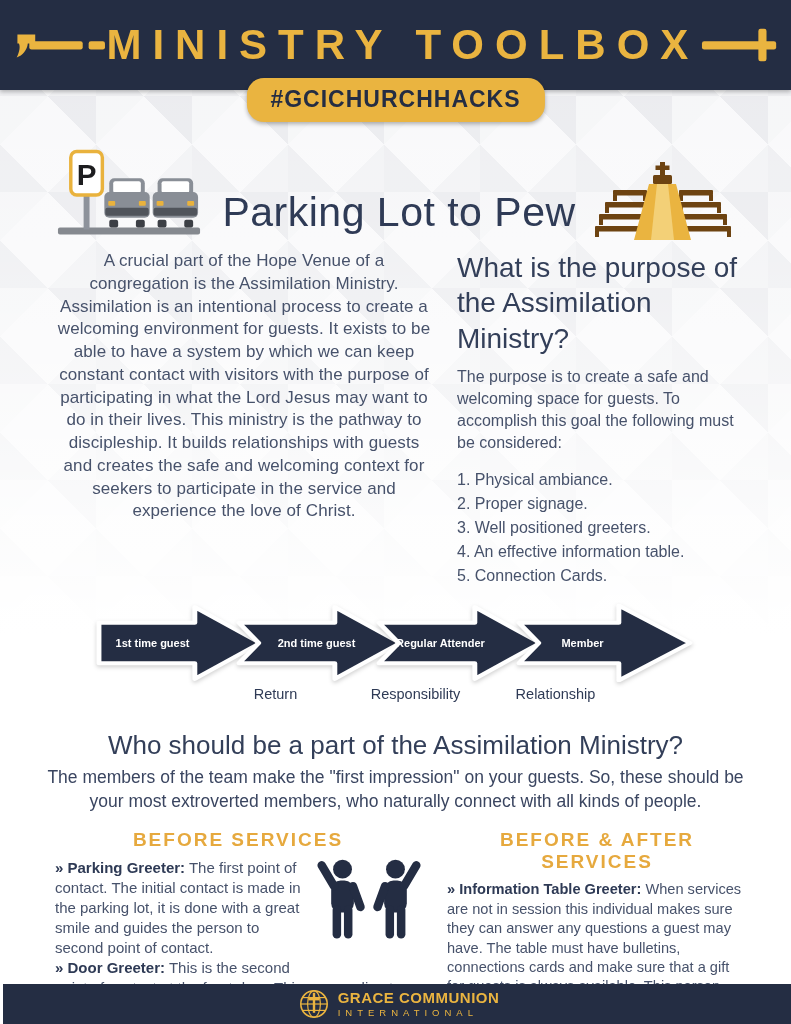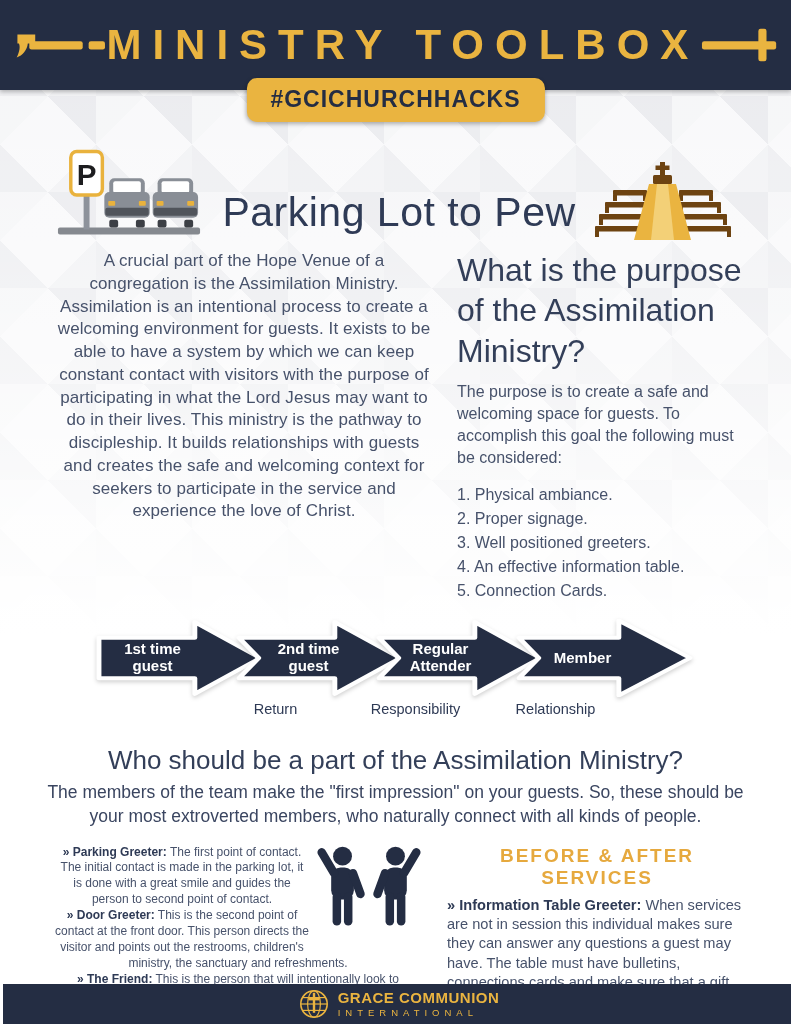--- a/index.html
+++ b/index.html
@@ -21,56 +21,56 @@
     height:90px; background:#242d43; display:flex; align-items:center;
     justify-content:flex-start; padding:0 10px; box-shadow:0 2px 4px rgba(0,0,0,0.25);
   }
   .header h1 {
     color:#eab440; font-size:42px; font-weight:bold; letter-spacing:11px;
     text-align:center; flex:1; white-space:nowrap;
   }
   .badge {
     position:absolute; top:78px; left:50%; transform:translateX(-50%);
     background:#eab440; color:#242d43; font-weight:bold; font-size:23px;
-    letter-spacing:1px; padding:8px 24px 9px; border-radius:10px;
+    letter-spacing:1px; padding:8px 24px 9px; border-radius:17px;
     box-shadow:0 2px 4px rgba(0,0,0,0.3); white-space:nowrap; z-index:5;
   }
   
   .hero { display:flex; align-items:flex-end; justify-content:space-between; padding:38px 60px 0 55px; height:150px; }
   .hero h2 { color:#2f3b56; font-size:41px; font-weight:normal; letter-spacing:0.5px; padding-bottom:4px; }
   
   .cols { display:flex; padding:10px 44px 0 55px; gap:24px; }
   .col-intro { width:378px; }
   .col-intro p { color:#47526b; font-size:17px; line-height:1.34; letter-spacing:0.1px;text-align:center; }
   .col-purpose { flex:1; }
-  .col-purpose h3 { color:#333f59; font-size:32px; font-weight:normal; line-height:1.26; margin-bottom:10px; }
+  .col-purpose h3 { color:#333f59; font-size:28px; font-weight:normal; line-height:1.26; margin-bottom:10px; }
   .col-purpose p { color:#47526b; font-size:16px; line-height:1.38; margin-bottom:14px; }
   .plist div { color:#47526b; font-size:16px; line-height:1.5; }
   
   .flow { position:relative; width:600px; height:106px; margin:16px auto 0; }
   .flow svg.arrow { position:absolute; top:0; filter:drop-shadow(0 2px 2px rgba(0,0,0,0.18)); }
   .step-text {
     position:absolute; top:10px; height:58px; width:98px; display:flex;
     align-items:center; justify-content:center; text-align:center;
-    color:#ffffff; font-weight:bold; font-size:15px; line-height:1.12; z-index:3;
+    color:#ffffff; font-weight:bold; font-size:11px; line-height:1.12; z-index:3;
   }
   .conn-label {
     position:absolute; top:82px; width:140px; text-align:center;
     color:#2e3a55; font-weight:normal; font-size:14.5px;
   }
   
   .who { text-align:center; padding:20px 40px 0; }
   .who h2 { color:#333f59; font-size:26px; font-weight:normal; margin-bottom:5px; }
   .who p { color:#3a4560; font-size:17.5px; line-height:1.35; max-width:705px; margin:0 auto; }
   
   .cols2 { display:flex; padding:16px 44px 0 55px; gap:26px; }
   .bcol { position:relative; }
   .bcol h4 { color:#e6a93e; font-size:19px; letter-spacing:2px; text-align:center; margin-bottom:7px; font-weight:bold; }
   .bcol-left { width:392px; }
-  .bcol-left .item { color:#47526b; font-size:12px; line-height:1.33;text-align:center; }
+  .bcol-left .item { color:#47526b; font-size:15px; line-height:1.33; }
   .bcol-right { flex:1; }
   .bcol-right .item { color:#47526b; font-size:14.6px; line-height:1.33; }
   .item b { color:#2e3a55; }
   .float-people { float:right; margin:0 0 4px 8px; }
   
   .footer {
     position:absolute; left:3px; bottom:0; width:100%; height:40px; background:#242d43;
     display:flex; align-items:center; justify-content:center; gap:8px;
   }
   .footer .lines { display:flex; flex-direction:column; line-height:1.1; }
@@ -188,36 +188,37 @@
     <svg class="arrow" style="left:140px" width="168" height="78" viewBox="0 0 170 100" preserveAspectRatio="none">
       <polygon points="3,24 100,24 100,4 166,50 100,96 100,76 3,76 23,50" fill="#242d43" stroke="#ffffff" stroke-width="5" stroke-linejoin="round"></polygon>
     </svg>
     <svg class="arrow" style="left:280px" width="168" height="78" viewBox="0 0 170 100" preserveAspectRatio="none">
       <polygon points="3,24 100,24 100,4 166,50 100,96 100,76 3,76 23,50" fill="#242d43" stroke="#ffffff" stroke-width="5" stroke-linejoin="round"></polygon>
     </svg>
     <svg class="arrow" style="left:420px" width="178" height="78" viewBox="0 0 180 100" preserveAspectRatio="none">
       <polygon points="3,24 104,24 104,2 176,50 104,98 104,76 3,76 23,50" fill="#242d43" stroke="#ffffff" stroke-width="5" stroke-linejoin="round"></polygon>
     </svg>
     <div class="step-text" style="left:8px">1st time guest</div>
-    <div class="step-text" style="left:164px">2nd time guest</div>
+    <div class="step-text" style="left:172px">2nd time guest</div>
     <div class="step-text" style="left:438px">Member</div>
     <div class="step-text" style="left:296px">Regular Attender</div>
     <div class="conn-label" style="left:110px">Return</div>
     <div class="conn-label" style="left:250px">Responsibility</div>
     <div class="conn-label" style="left:390px">Relationship</div>
   </div>
 
   <div class="who">
     <h2>Who should be a part of the Assimilation Ministry?</h2>
     <p>The members of the team make the "first impression" on your guests. So, these should be your most extroverted members, who naturally connect with all kinds of people.</p>
   </div>
 
   <div class="cols2">
 
     <div class="bcol bcol-left">
+      <h4>BEFORE SERVICES</h4>
       <svg class="float-people" width="104" height="96" viewBox="0 0 110 100">
         <g fill="#242d43" stroke="#242d43" stroke-linecap="round">
           <circle cx="27" cy="11" r="10" stroke="none"></circle>
           <rect x="15" y="23" width="24" height="34" rx="10" stroke="none"></rect>
           <line x1="18" y1="29" x2="5" y2="7" stroke-width="9"></line>
           <line x1="38" y1="29" x2="46" y2="51" stroke-width="9"></line>
           <line x1="21" y1="54" x2="21" y2="80" stroke-width="9"></line>
           <line x1="33" y1="54" x2="33" y2="80" stroke-width="9"></line>
           <circle cx="83" cy="11" r="10" stroke="none"></circle>
           <rect x="71" y="23" width="24" height="34" rx="10" stroke="none"></rect>

